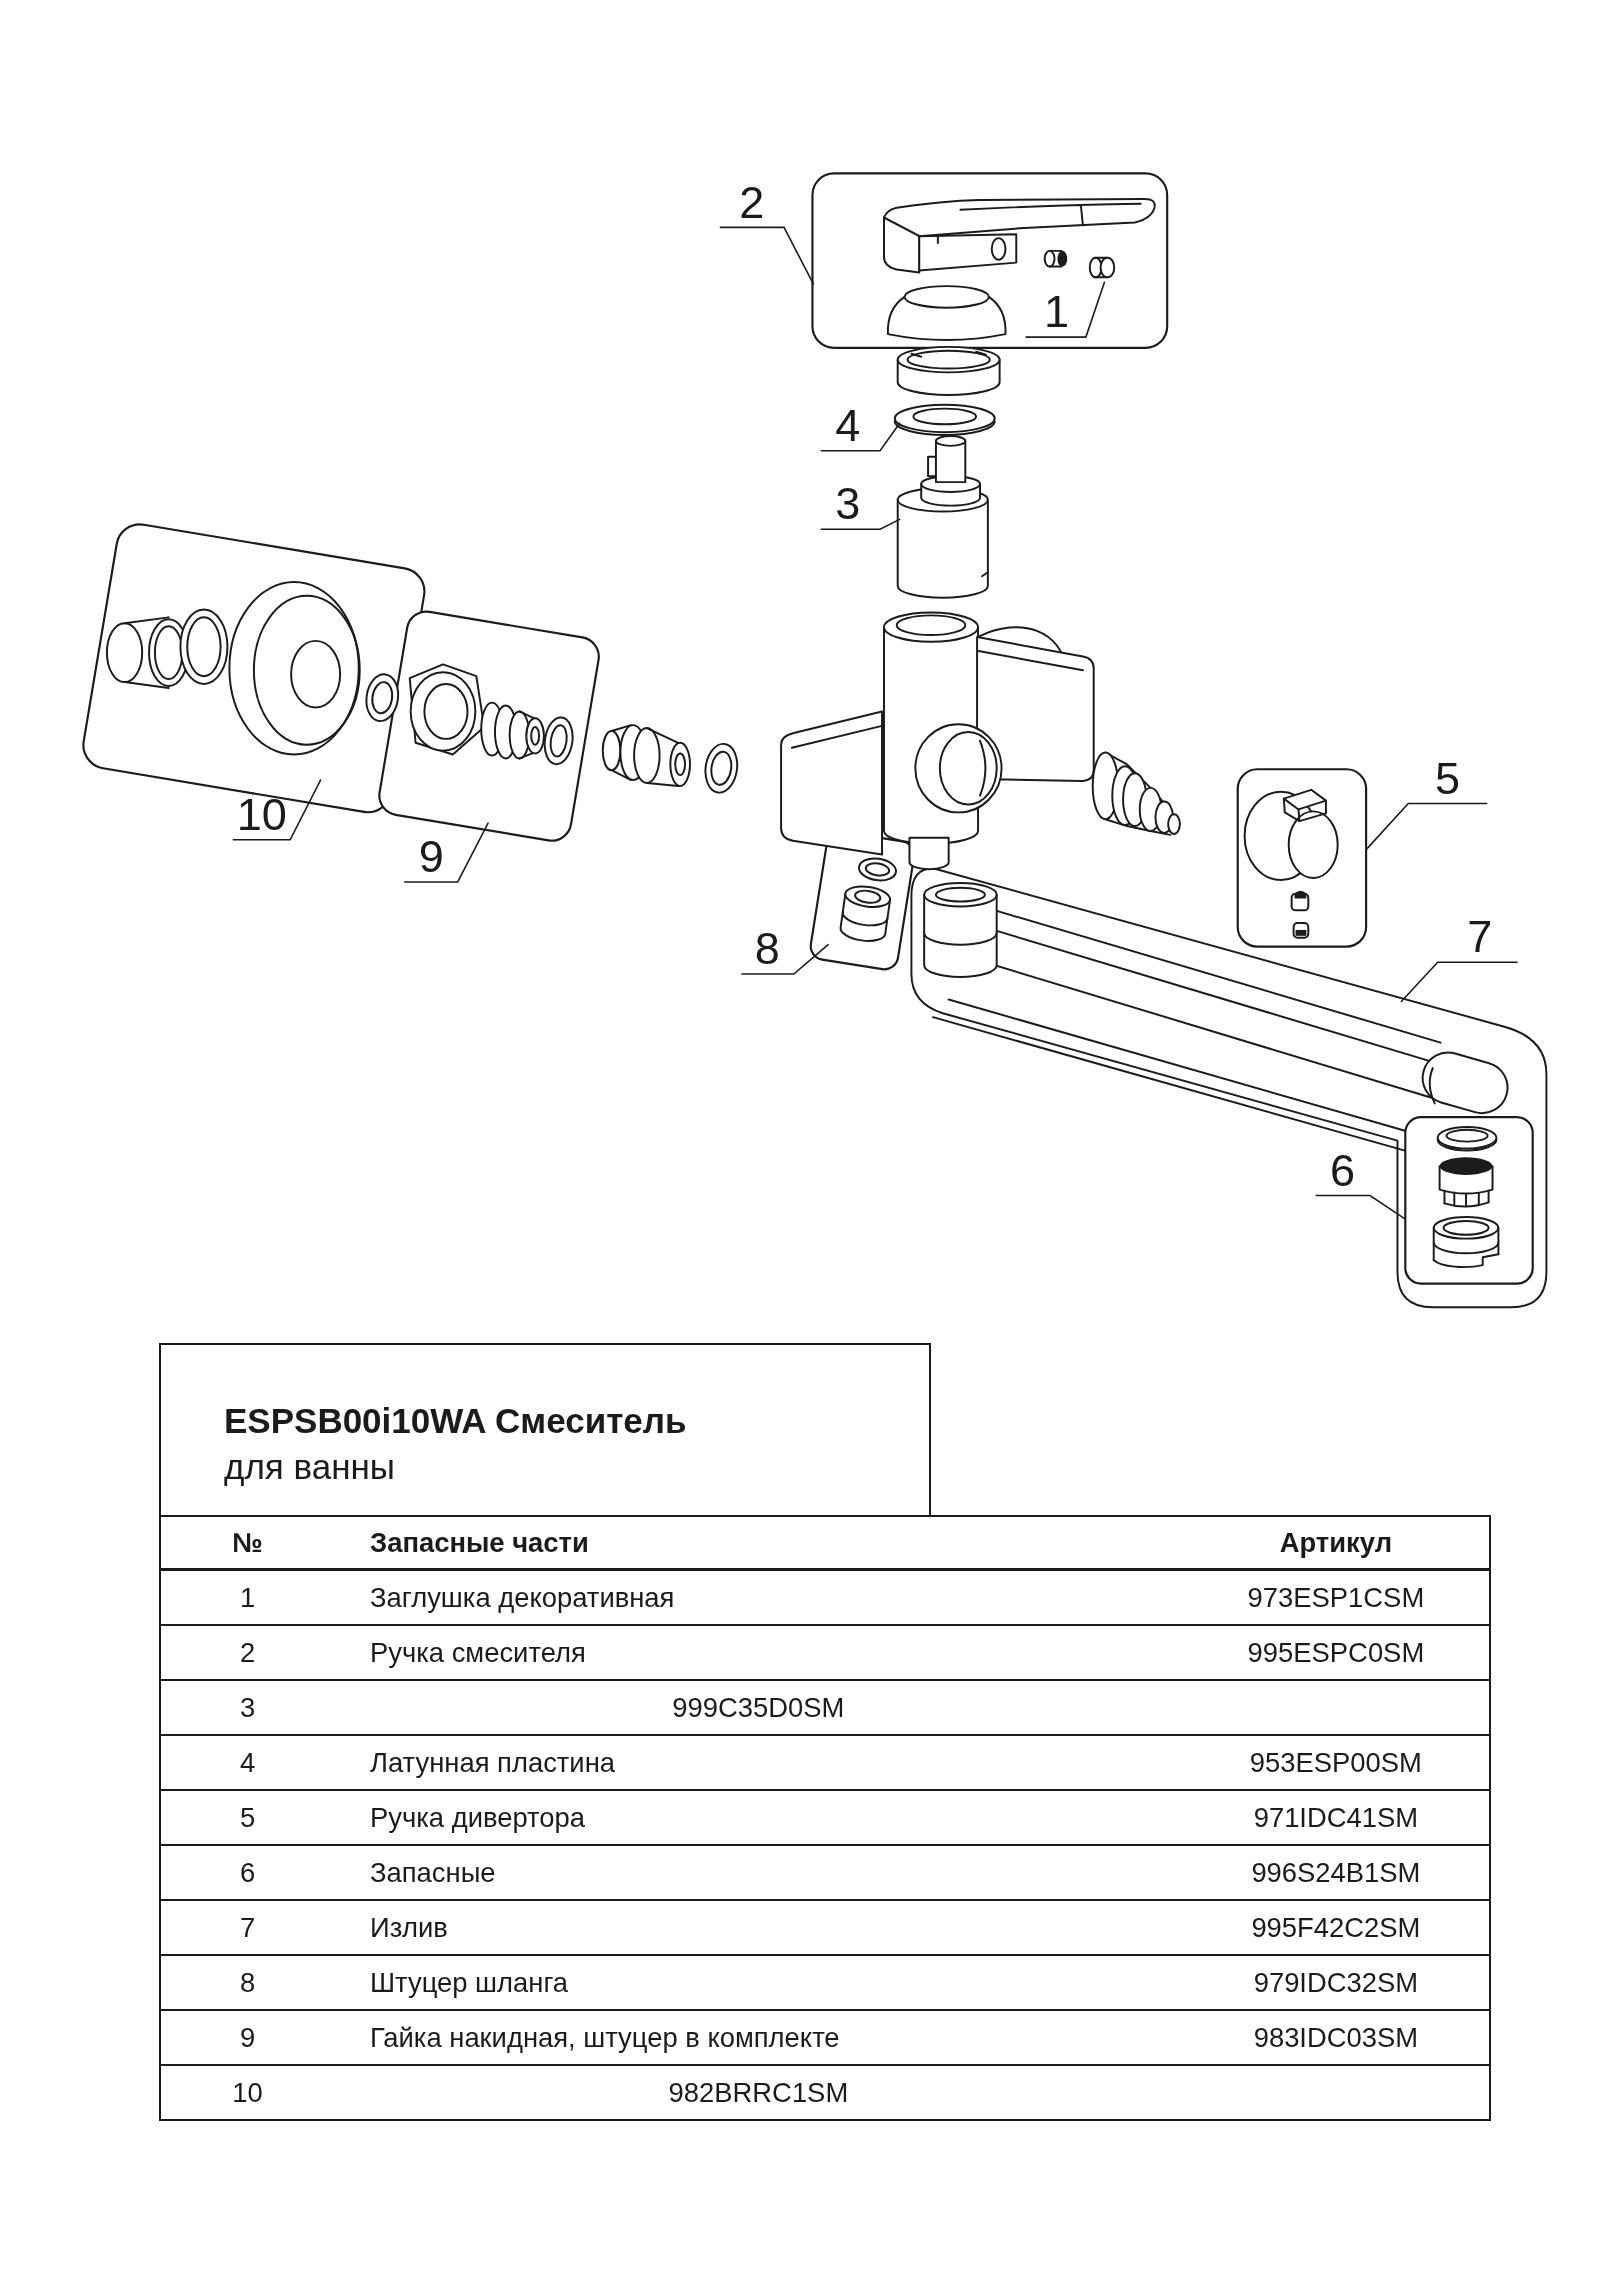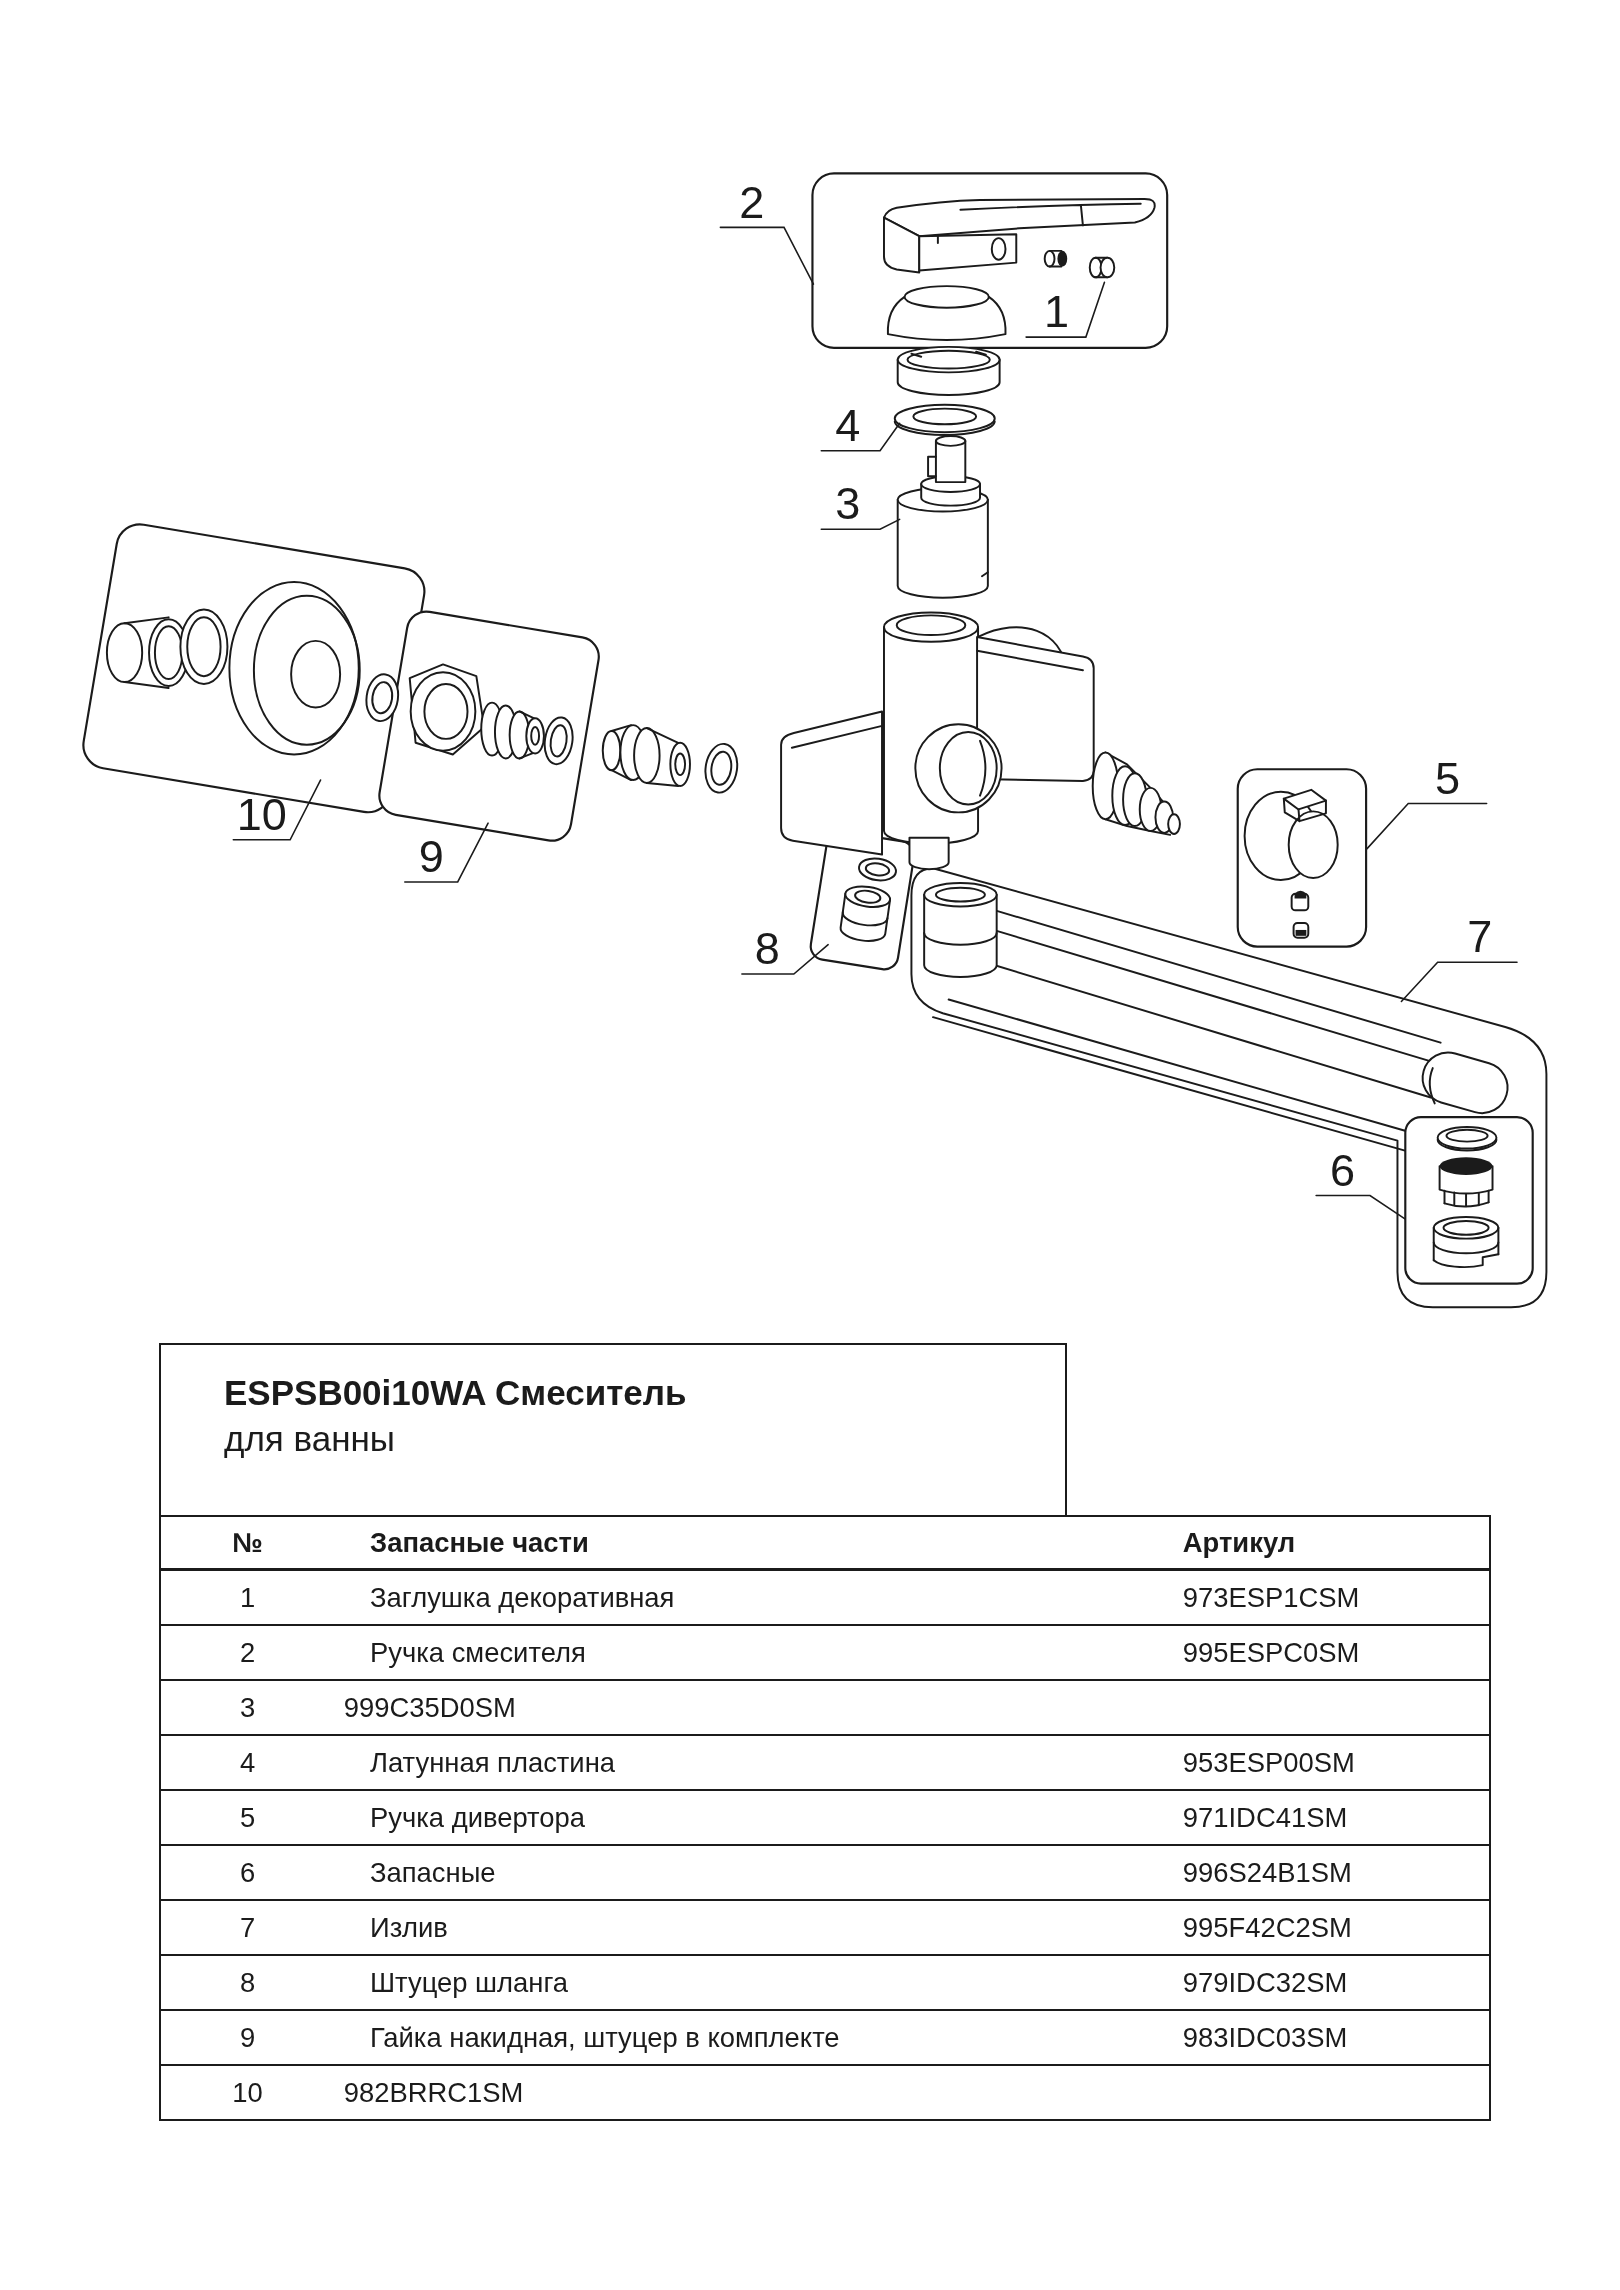--- a/index.html
+++ b/index.html
@@ -7,31 +7,31 @@
         font-family:"Liberation Sans",sans-serif;color:#1b1b1b;}
   svg.diagram{position:absolute;left:0;top:0;}
   svg .ln{fill:none;stroke:#1b1b1b;stroke-width:2;stroke-linecap:round;stroke-linejoin:round;}
   svg .thin{fill:none;stroke:#1b1b1b;stroke-width:1.6;stroke-linecap:round;}
   svg .w{fill:#ffffff;stroke:#1b1b1b;stroke-width:2;stroke-linejoin:round;}
   svg .box{fill:#ffffff;stroke:#1b1b1b;stroke-width:2.2;}
   svg .dark{fill:#1b1b1b;stroke:none;}
   svg text.co{fill:#1b1b1b;font-family:"Liberation Sans",sans-serif;font-size:46px;text-anchor:middle;}
   
   .tbl{position:absolute;left:159px;top:1343px;width:1332px;}
-  .title-box{box-sizing:border-box;width:908px;height:172px;border:2.9px solid #1b1b1b;border-bottom:none;
-             padding:25px 0 0 63px;}
+  .title-box{box-sizing:border-box;width:772px;height:172px;border:2.9px solid #1b1b1b;border-bottom:none;
+             padding:53px 0 0 63px;}
   .title-box .t1{font-size:35px;font-weight:600;line-height:46px;}
   .title-box .t2{font-size:35px;font-weight:400;line-height:46px;}
   .grid{box-sizing:border-box;width:1332px;border:2.9px solid #1b1b1b;}
   .row{display:grid;grid-template-columns:173px 839px auto;align-items:center;height:53px;
        border-top:2px solid #1b1b1b;font-size:27.4px;}
   .row.head{height:51px;border-top:none;border-bottom:1px solid #1b1b1b;font-weight:bold;}
   .c.num{text-align:center;}
   .c.name{padding-left:36px;}
-  .c.art{padding-left:9.8px;}
+  .c.art{padding-left:9.8px;text-align:center;}
 </style>
 </head>
 <body>
 
 <div class="page">
 
   <svg class="diagram" width="1620" height="1318" viewBox="0 0 1653 1345" xmlns="http://www.w3.org/2000/svg">
 
     <g>
       <rect class="box" x="829" y="177" width="362" height="178" rx="22"></rect>

